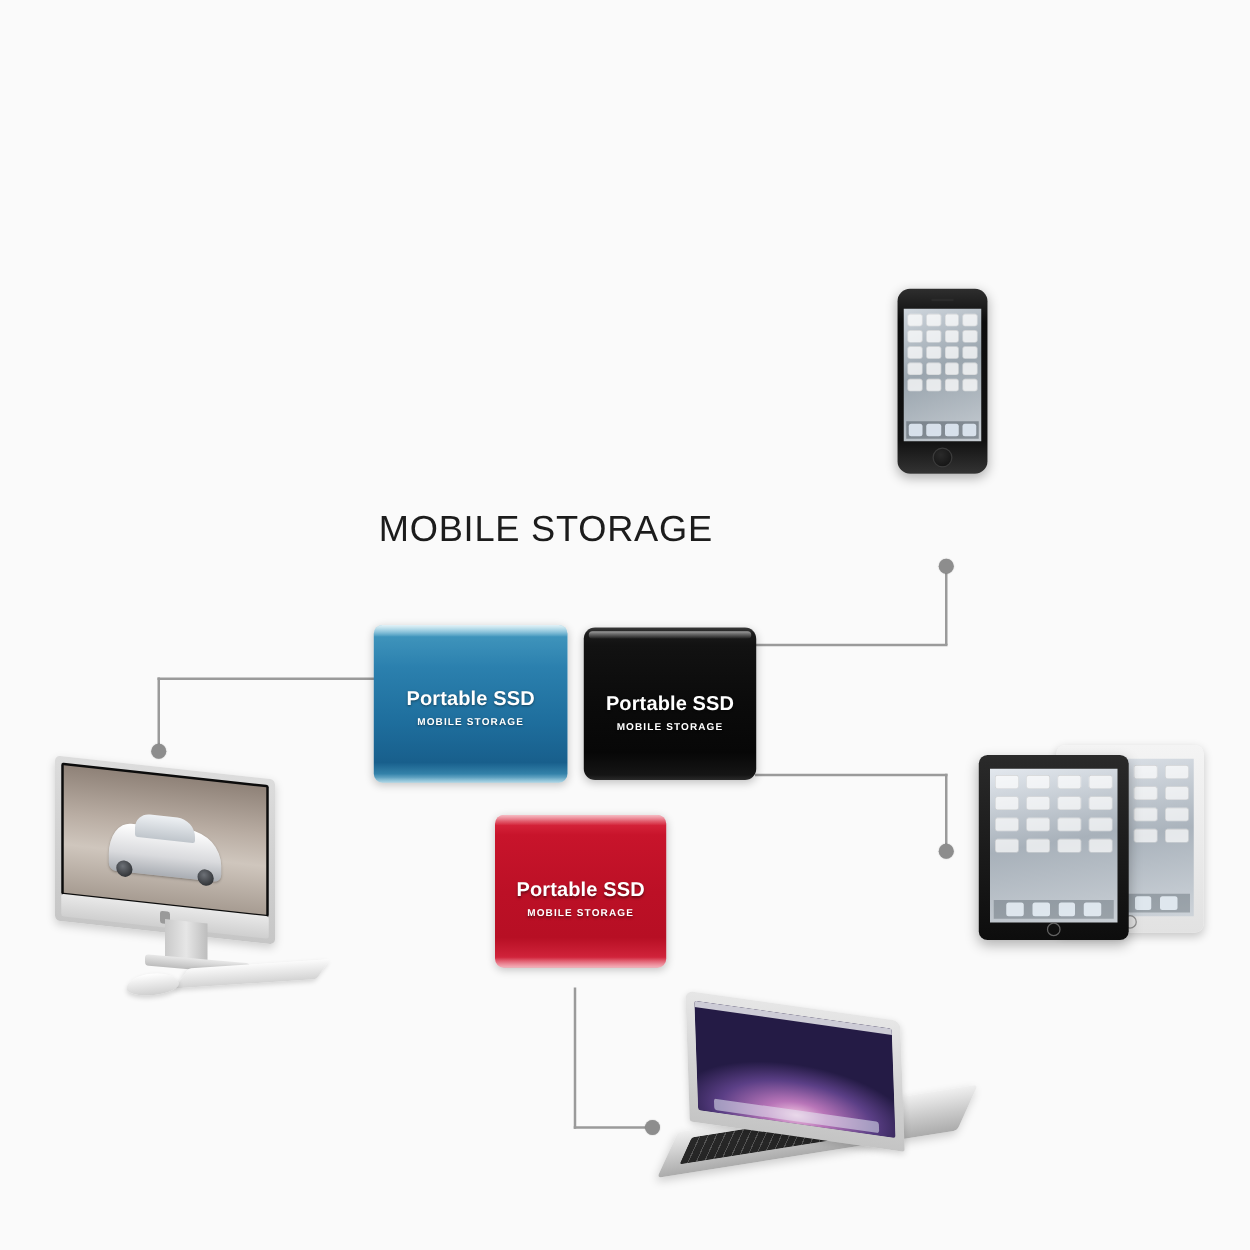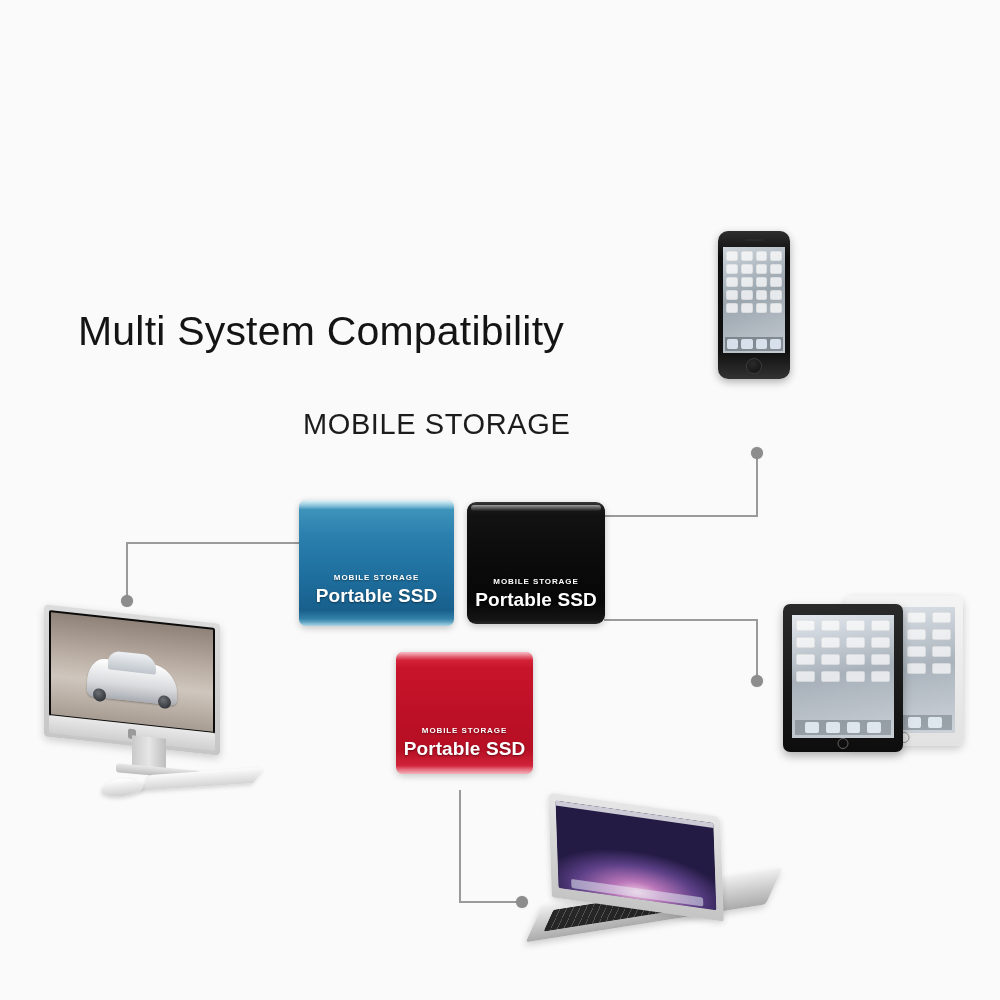--- a/index.html
+++ b/index.html
@@ -62,25 +62,24 @@
     box-shadow: 0 2px 7px rgba(0,0,0,.22);
   }
   .ssd-label {
     position: absolute;
     left: 0; right: 0;
     text-align: center;
     color: #ffffff;
     white-space: nowrap;
   }
   .ssd-name {
-    font-size: 19px;
+    font-size: 16px;
     font-weight: 700;
     letter-spacing: .1px;
     text-shadow: 0 1px 2px rgba(0,0,0,.45);
-    margin-top: 34px;
   }
   .ssd-sub {
     font-size: 8px;
     font-weight: 700;
     letter-spacing: .9px;
     text-shadow: 0 1px 2px rgba(0,0,0,.45);
   }
 
   
   #ssd-blue {
@@ -341,21 +340,20 @@
     background: repeating-linear-gradient(90deg,#1a1a1a 0 6px,#4a4a4a 6px 7px),
                 #202020;
     opacity:.93;
   }
 </style>
 </head>
 <body>
 
 <div id="stage">
 
-  <div id="title-main">Multi System Compatibility</div>
   <div id="title-sub">MOBILE STORAGE</div>
 
   <div class="conn-h" style="left:126px; top:542px; width:176px;"></div>
   <div class="conn-v" style="left:126px; top:542px; height:60px;"></div>
   <div class="conn-dot" style="left:121px; top:595px;"></div>
 
   <div class="conn-h" style="left:604px; top:515px; width:154px;"></div>
   <div class="conn-v" style="left:756px; top:458px; height:58px;"></div>
   <div class="conn-dot" style="left:751px; top:447px;"></div>
 

